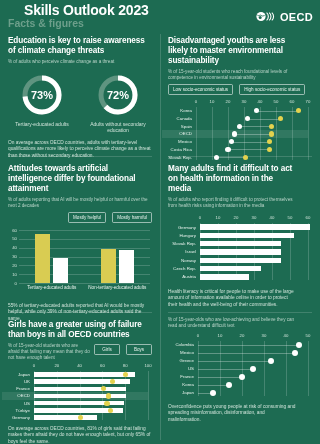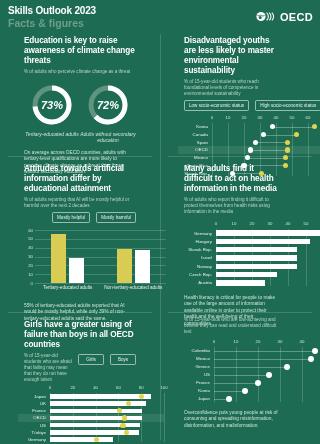--- a/index.html
+++ b/index.html
@@ -7,28 +7,28 @@
   body {
     font-family: "Liberation Sans", sans-serif;
     background: #1d6b52;
     color: #ffffff;
     overflow: hidden;
   }
   .page { position: relative; width: 320px; height: 444px; background: #1d6b52; }
 
   
   .header { position: absolute; left: 0; top: 0; width: 320px; height: 30px; padding: 4px 8px 0 8px; }
-  .title { font-size: 10px; font-weight: bold; letter-spacing: -0.2px; line-height: 13px; }
+  .title { font-size: 14px; font-weight: bold; letter-spacing: -0.2px; line-height: 13px; margin-left: 16px; }
   .subtitle { font-size: 10.5px; font-weight: bold; color: #6d9f8b; line-height: 12px; }
   .logo { position: absolute; right: 7px; top: 8px; display: flex; align-items: center; gap: 2px; }
   .logo-word { font-size: 11px; font-weight: bold; letter-spacing: 0.3px; }
 
   
   .grid { position: absolute; left: 0; top: 30px; width: 320px; height: 414px; }
-  .panel { position: absolute; padding: 0 24px; }
+  .panel { position: absolute; padding: 0 8px; }
   .col-l { left: 0; width: 160px; }
   .col-r { left: 160px; width: 144px; }
   .row-1 { top: 0; height: 128px; }
   .row-2 { top: 128px; height: 156px; }
   .row-3 { top: 284px; height: 130px; }
 
   .vdiv { position: absolute; top: 4px; bottom: 4px; left: 160px; width: 1px; background: rgba(255,255,255,0.16); }
   .hdiv { position: absolute; left: 8px; right: 8px; height: 1px; background: rgba(255,255,255,0.16); }
   .hdiv.h1 { top: 126px; }
   .hdiv.h2 { top: 282px; }
@@ -45,21 +45,21 @@
     border: 0.6px solid rgba(255,255,255,0.55);
     border-radius: 1.5px;
     font-size: 4.6px;
     padding: 2px 4px;
     color: #e7f2ec;
     white-space: nowrap;
   }
   .chip.ctr { text-align: center; }
 
   
-  .donuts { display: flex; justify-content: flex-start; margin-top: 8px; font-style: italic; }
+  .donuts { display: flex; justify-content: space-between; margin-top: 8px; }
   .donut-wrap { width: 68px; text-align: center; }
   .donut { width: 44px; height: 44px; margin: 0 auto; position: relative; }
   .donut svg { display: block; }
   .donut-val {
     position: absolute; inset: 0; display: flex; align-items: center; justify-content: center;
     font-size: 11px; font-weight: bold; color: #ffffff;
   }
   .donut-lbl { font-size: 5px; color: #cfe3d9; line-height: 6.4px; margin-top: 4px; }
 
   
@@ -186,21 +186,21 @@
           <div class="dot white" style="left:57.4px;top:47.82857142857142px;width:5.2px;height:5.2px;"></div>
           <div class="dot yellow" style="left:99px;top:47.82857142857142px;width:5.2px;height:5.2px;"></div>
           <div class="cat-lbl" style="left:0px;width:24px;top:55.54285714285714px;">Slovak Rep.</div>
           <div class="connector" style="left:48.8px;top:58.14285714285714px;width:28.799999999999997px;"></div>
           <div class="dot white" style="left:46.199999999999996px;top:55.54285714285714px;width:5.2px;height:5.2px;"></div>
           <div class="dot yellow" style="left:75px;top:55.54285714285714px;width:5.2px;height:5.2px;"></div>
         </div>
     </div>
 
     <div class="panel col-l row-2">
-      <div class="p-title">Attitudes towards artificial information differ by educational attainment</div>
+      <div class="p-title">Attitudes towards artificial intelligence differ by foundational attainment</div>
       <div class="p-sub">% of adults reporting that AI will be mostly helpful or harmful over the next 2 decades</div>
       <div class="legend" style="justify-content:flex-end;">
         <div class="chip">Mostly helpful</div>
         <div class="chip">Mostly harmful</div>
       </div>
       <div class="chart" id="chart-ai" style="height:66px;">
           <div class="gridline" style="left:11px;top:3px;width:131px;height:1px;"></div>
           <div class="axis-lbl" style="left:0px;top:0.6000000000000001px;width:9px;text-align:right;">60</div>
           <div class="gridline" style="left:11px;top:11.833333333333329px;width:131px;height:1px;"></div>
           <div class="axis-lbl" style="left:0px;top:9.433333333333328px;width:9px;text-align:right;">50</div>

